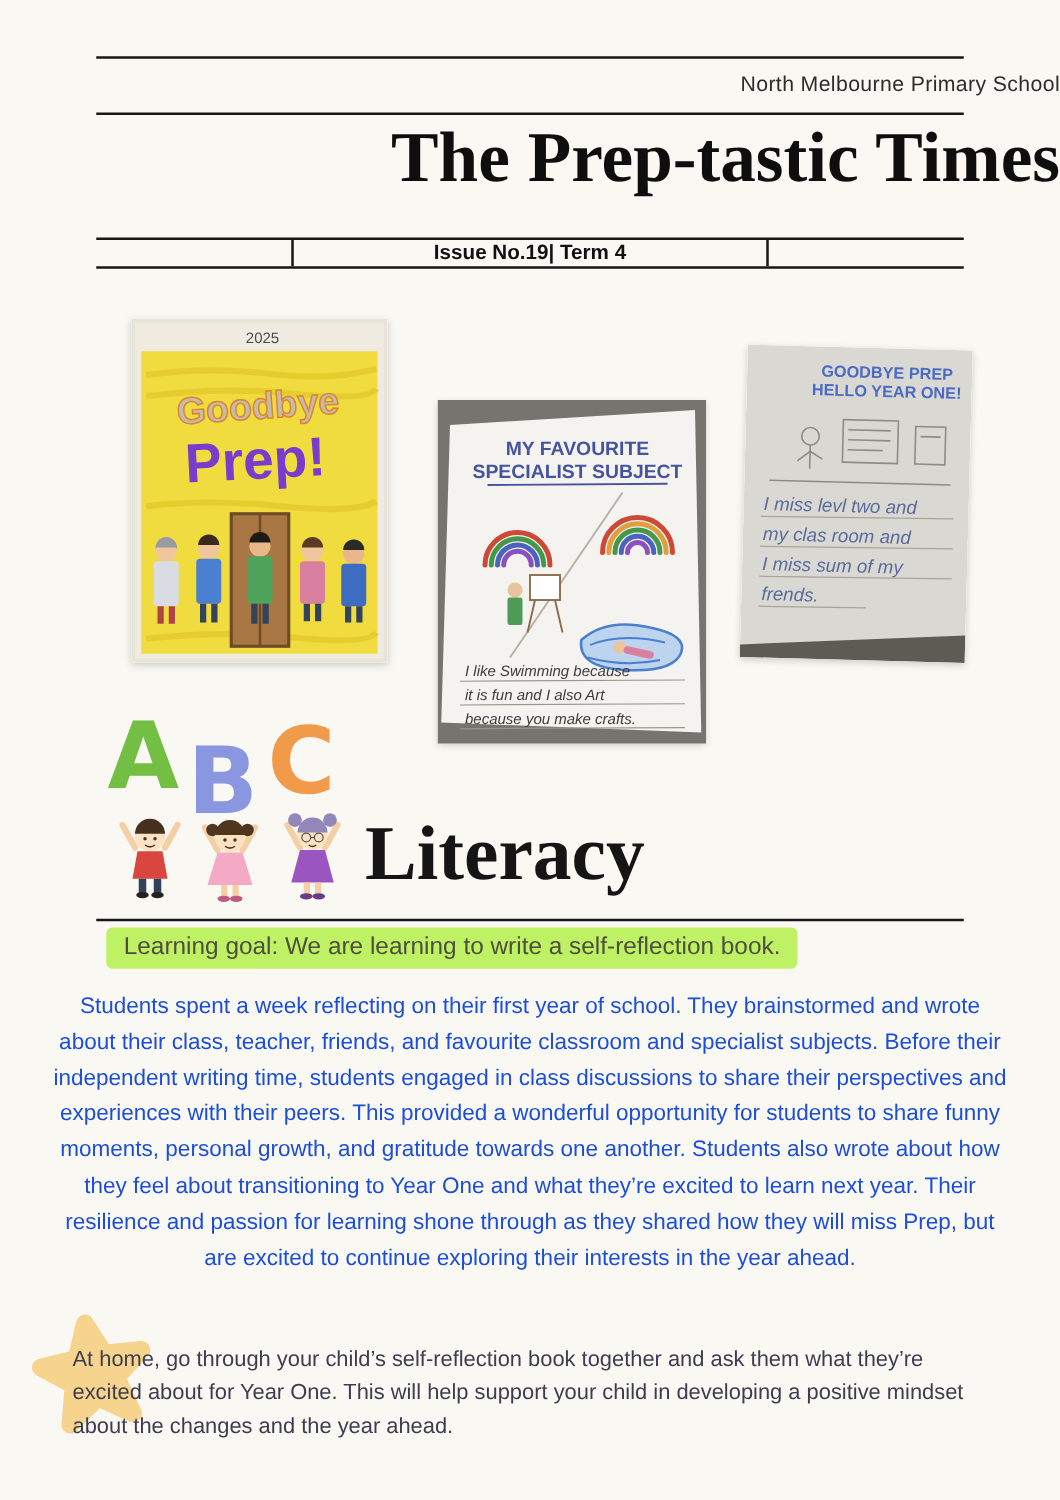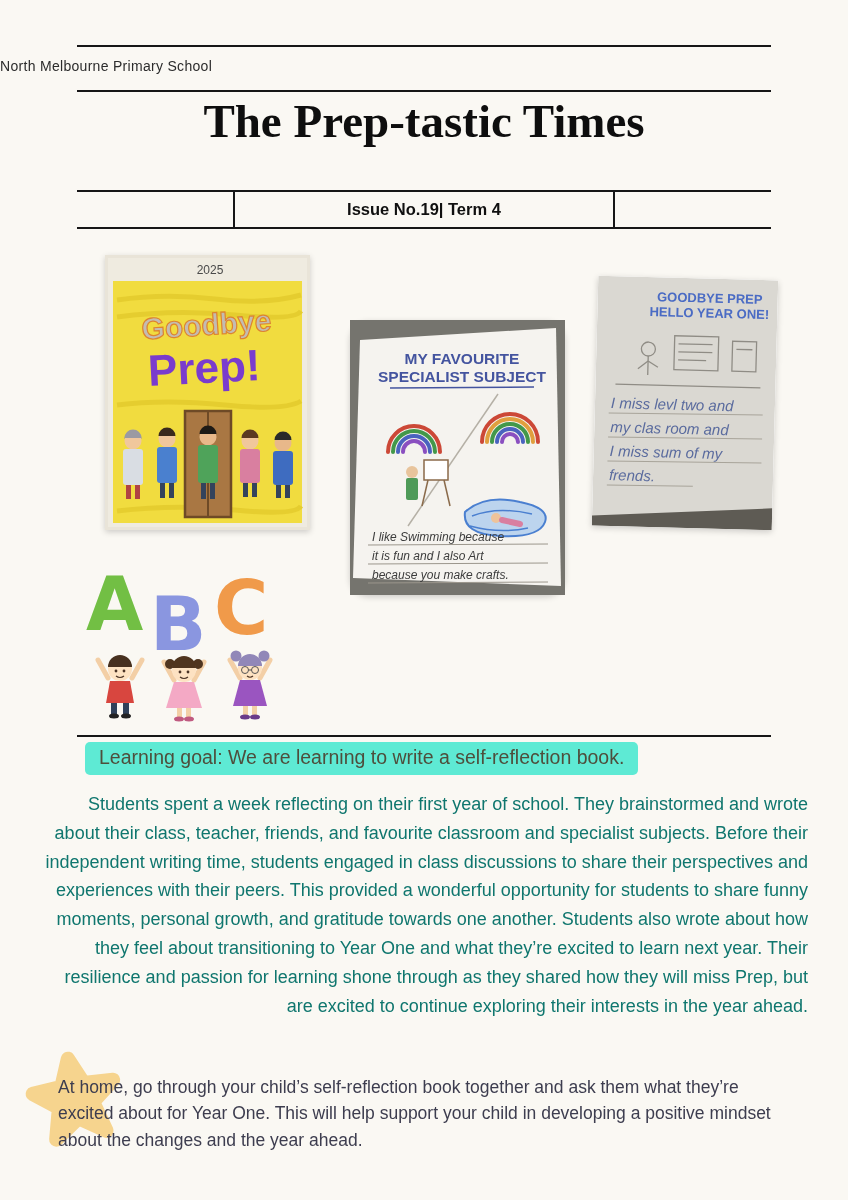--- a/index.html
+++ b/index.html
@@ -3,48 +3,48 @@
 <meta charset="utf-8">
 <style>
   * { margin:0; padding:0; box-sizing:border-box; }
   html,body { background:#efede8; }
   body { font-family:"Liberation Sans", sans-serif; }
   .page { position:relative; width:848px; height:1200px; margin:0 auto; background:#faf8f3; overflow:hidden; }
 
   .rule { position:absolute; left:77px; width:694px; border-top:2px solid #161616; }
   .r1 { top:45px; } .r2 { top:90px; } .r3 { top:735px; }
 
-  .school-name { position:absolute; top:58px; left:0; width:100%; text-align:left;
-                 font-size:14px; color:#2c2c2c; letter-spacing:.3px; }
-  .title { position:absolute; top:94px; left:0; width:100%; text-align:center;
-           font-family:"Liberation Serif", serif; font-weight:700; font-size:47px; color:#0e0e0e; }
-
-  .issue-row { position:absolute; top:190px; left:77px; width:694px; height:39px; display:flex;
+  .school-name { position:absolute; top:58px; left:0; width:100%; text-align:right;
+                 font-size:17px; color:#2c2c2c; letter-spacing:.3px; }
+  .title { position:absolute; top:94px; left:0; width:100%; text-align:right;
+           font-family:"Liberation Serif", serif; font-weight:700; font-size:57px; color:#0e0e0e; }
+
+  .issue-row { position:absolute; top:190px; left:77px; width:694px; height:25px; display:flex;
                border-top:2px solid #161616; border-bottom:2px solid #161616; }
   .issue-cell.side { width:156px; }
   .issue-cell.mid { flex:1; border-left:2px solid #161616; border-right:2px solid #161616;
                     display:flex; align-items:center; justify-content:center;
                     font-weight:bold; font-size:16.5px; color:#101010; }
 
   .art { position:absolute; box-shadow:0 2px 6px rgba(0,0,0,.18); background:#fff; }
   .art svg { display:block; width:100%; height:100%; }
   .art1 { left:105px; top:255px; width:205px; height:275px;text-decoration:underline; }
-  .art2 { left:350px; top:320px; width:215px; height:275px;border-radius:19px; }
+  .art2 { left:350px; top:320px; width:215px; height:275px; }
   .art3 { left:595px; top:278px; width:180px; height:250px; transform:rotate(1.5deg); }
 
   .abc { position:absolute; left:78px; top:556px; width:218px; height:176px; }
   .abc svg { display:block; width:100%; height:100%; }
   .literacy-heading { position:absolute; left:292px; top:648px;
                       font-family:"Liberation Serif", serif; font-weight:700; font-size:62px; color:#151515; }
 
-  .learning-goal { position:absolute; left:85px; top:742px; background:#5eead4; color:#4e4e3c;
+  .learning-goal { position:absolute; left:85px; top:742px; background:#bef264; color:#4e4e3c;
                    font-size:19.5px; padding:4px 14px 6px; border-radius:5px; }
 
-  .body-text { position:absolute; left:40px; top:790px; width:768px; text-align:right;
-               font-size:18px; line-height:1.6; color:#0f766e; }
+  .body-text { position:absolute; left:40px; top:790px; width:768px; text-align:center;
+               font-size:18px; line-height:1.6; color:#1d4ed8; }
 
   .star { position:absolute; left:24px; top:1048px; width:102px; height:102px;
           transform:rotate(-10deg); z-index:0; }
   .home-note { position:absolute; left:58px; top:1074px; width:732px; 
                font-size:17.5px; line-height:1.5; color:#3d3d4f; z-index:1; }
 
   .handwriting { font-style:italic; }
 </style>
 </head>
 <body>
@@ -264,20 +264,21 @@
         <path d="M169,120 q3,2.5 6,0" stroke="#4a3325" stroke-width="1.2" fill="none"></path>
         <path d="M162,124 h20 l7,26 h-34 z" fill="#9a55c0"></path>
         <rect x="165" y="150" width="5" height="10" fill="#f3cfa6"></rect>
           <rect x="174" y="150" width="5" height="10" fill="#f3cfa6"></rect>
         <ellipse cx="167" cy="161" rx="5" ry="2.5" fill="#6a3a8a"></ellipse>
           <ellipse cx="177" cy="161" rx="5" ry="2.5" fill="#6a3a8a"></ellipse>
       </g>
     </svg>
   </div>
 
+  <h2 class="literacy-heading">Literacy</h2>
   <div class="rule r3"></div>
 
   <div class="learning-goal">Learning goal: We are learning to write a self-reflection book.</div>
 
   <p class="body-text">Students spent a week reflecting on their first year of school. They brainstormed and wrote about their class, teacher, friends, and favourite classroom and specialist subjects. Before their independent writing time, students engaged in class discussions to share their perspectives and experiences with their peers. This provided a wonderful opportunity for students to share funny moments, personal growth, and gratitude towards one another. Students also wrote about how they feel about transitioning to Year One and what they’re excited to learn next year. Their resilience and passion for learning shone through as they shared how they will miss Prep, but are excited to continue exploring their interests in the year ahead.</p>
 
   <div class="star">
     <svg viewBox="0 0 100 100">
       <path d="M50 10 L61 36 L90 38 L67 56 L75 86 L50 69 L25 86 L33 56 L10 38 L39 36 Z" fill="#f6d48e" stroke="#f6d48e" stroke-width="14" stroke-linejoin="round"></path>
     </svg>

